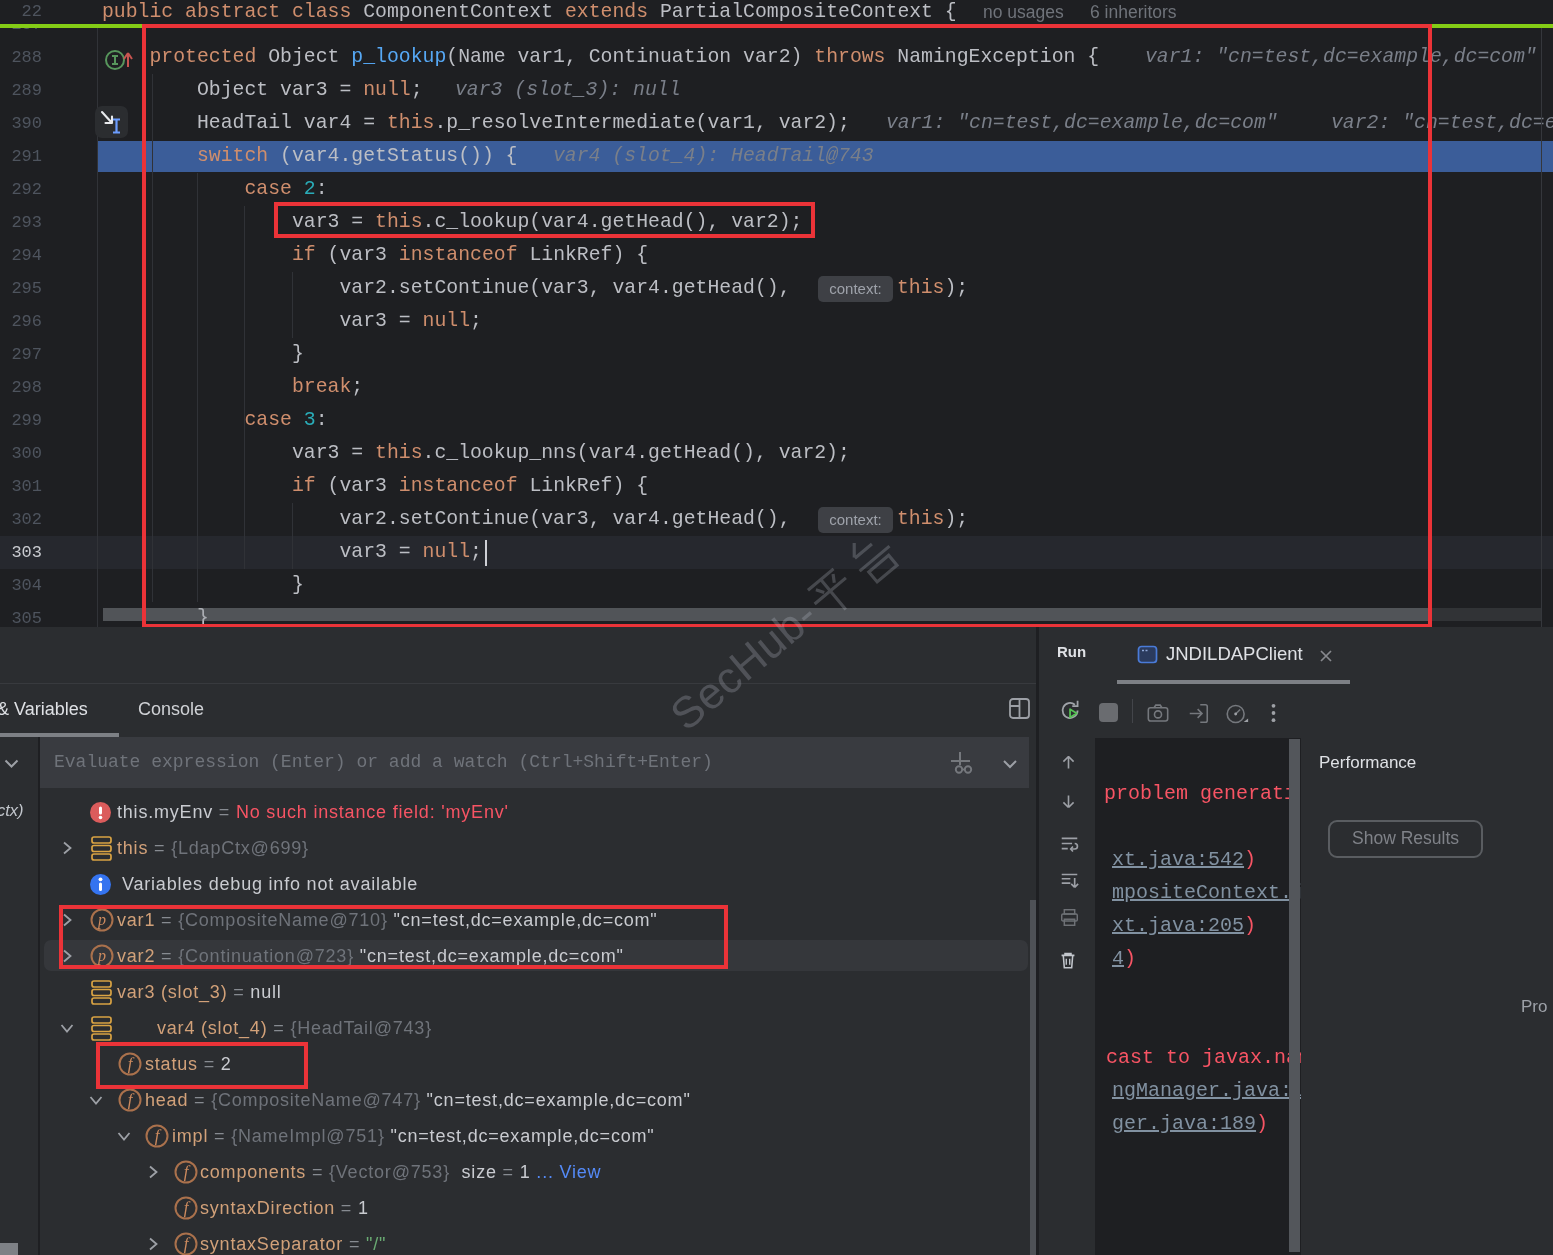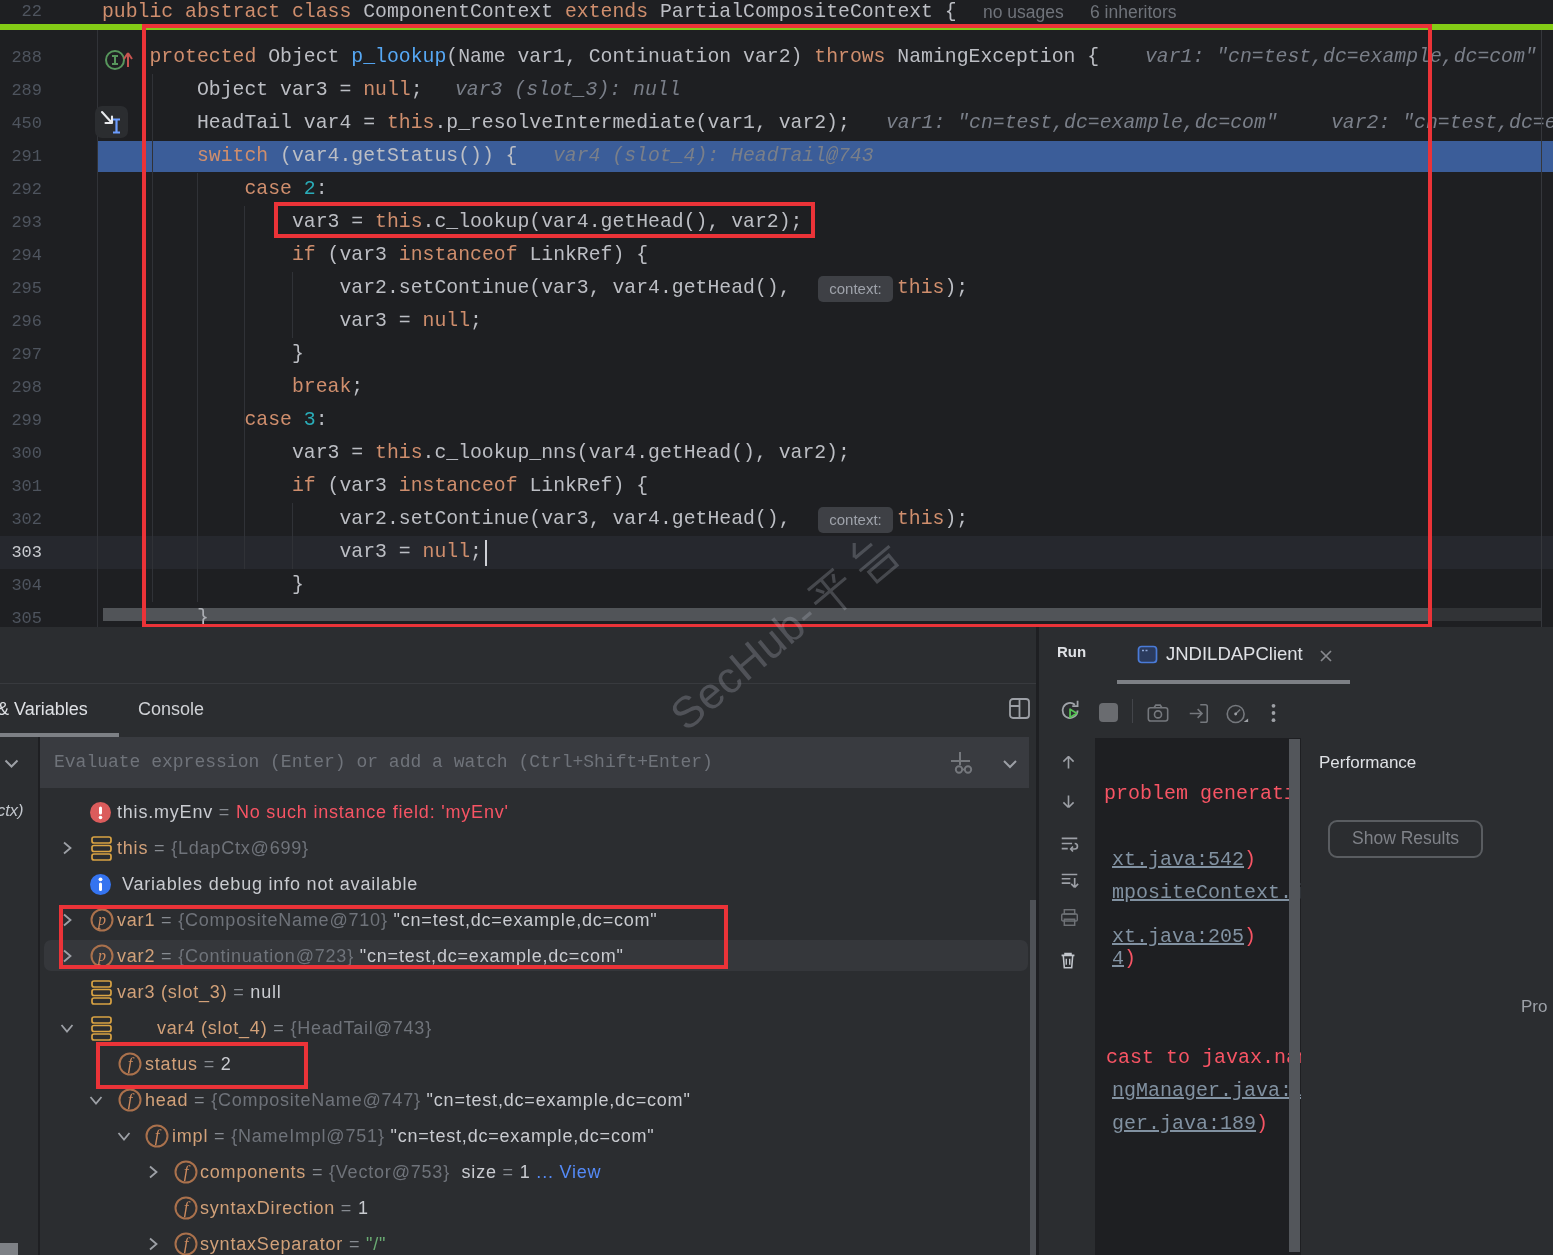--- a/index.html
+++ b/index.html
@@ -41,21 +41,21 @@
 
 <div class="guide" style="left:152px;top:74px;height:528px;"></div>
 <div class="guide" style="left:197px;top:173px;height:429px;"></div>
 <div class="guide" style="left:244px;top:206px;height:363px;"></div>
 <div class="guide" style="left:292px;top:272px;height:66px;"></div>
 <div class="guide" style="left:292px;top:503px;height:66px;"></div>
 <div id="gutter">
   <div class="lnum" style="top:8px;">287</div>
   <div class="lnum" style="top:41px;">288</div>
   <div class="lnum" style="top:74px;">289</div>
-  <div class="lnum" style="top:107px;">450</div>
+  <div class="lnum" style="top:107px;">390</div>
   <div class="lnum" style="top:140px;">291</div>
   <div class="lnum" style="top:173px;">292</div>
   <div class="lnum" style="top:206px;">293</div>
   <div class="lnum" style="top:239px;">294</div>
   <div class="lnum" style="top:272px;">295</div>
   <div class="lnum" style="top:305px;">296</div>
   <div class="lnum" style="top:338px;">297</div>
   <div class="lnum" style="top:371px;">298</div>
   <div class="lnum" style="top:404px;">299</div>
   <div class="lnum" style="top:437px;">300</div>
@@ -109,21 +109,21 @@
   <div class="hint" style="left:886px;top:107px;">var1: "cn=test,dc=example,dc=com"</div>
   <div class="hint" style="left:1331px;top:107px;">var2: "cn=test,dc=e</div>
   <div class="hint" style="left:553px;top:140px;">var4 (slot_4): HeadTail@743</div>
 </div>
 
 <div class="abs" style="left:103px;top:608px;width:1327px;height:13px;background:rgba(148,152,158,0.44);"></div>
 <div class="abs" style="left:1430px;top:608px;width:111px;height:13px;background:rgba(150,154,160,0.16);"></div>
 
 <div class="abs" style="left:1541px;top:25px;width:1px;height:602px;background:#35373C;"></div>
 
-<div class="abs" style="left:0;top:0;width:1553px;height:24px;background:#1E1F22;border-bottom:6px solid #84cc16;">
+<div class="abs" style="left:0;top:0;width:1553px;height:24px;background:#1E1F22;border-bottom:4px solid #84cc16;">
   <div class="abs mono" style="left:0;top:0;width:42px;text-align:right;height:24px;line-height:24px;font-size:17px;color:#4E545E;">22</div>
   <div class="abs mono" style="left:102px;top:0;height:24px;line-height:24px;font-size:19.8px;color:#BCBEC4;white-space:pre;"><span class="k">public abstract class</span> ComponentContext <span class="k">extends</span> PartialCompositeContext {</div>
   <div class="abs" style="left:983px;top:0;height:24px;line-height:24px;font-size:17.5px;color:#6F737A;">no usages</div>
     <div class="abs" style="left:1090px;top:0;height:24px;line-height:24px;font-size:17.5px;color:#6F737A;">6 inheritors</div>
 </div>
 
 <div class="redbox" style="left:142px;top:24px;width:1290px;height:604px;"></div>
 
 <div class="redbox" style="left:274px;top:202px;width:541px;height:36px;"></div>
 
@@ -318,21 +318,21 @@
   <svg class="abs" style="left:1269px;top:702px;" width="9" height="22" viewBox="0 0 10 24">
     <circle cx="5" cy="4" r="2.1" fill="#9EA1A6"></circle>
       <circle cx="5" cy="12" r="2.1" fill="#9EA1A6"></circle>
       <circle cx="5" cy="20" r="2.1" fill="#9EA1A6"></circle>
   </svg>
 
   <div class="abs" style="left:1095px;top:738px;width:206px;height:517px;background:#1E1F22;overflow:hidden;">
     <div class="cline cred" style="left:9px;top:39px;">problem generati</div>
     <div class="cline" style="left:17px;top:105px;"><span class="lnk">xt.java:542</span><span class="cred">)</span></div>
     <div class="cline lnk" style="left:17px;top:138px;">mpositeContext.j</div>
-    <div class="cline" style="left:17px;top:182px;"><span class="lnk">xt.java:205</span><span class="cred">)</span></div>
+    <div class="cline" style="left:17px;top:171px;"><span class="lnk">xt.java:205</span><span class="cred">)</span></div>
     <div class="cline" style="left:17px;top:204px;"><span class="lnk">4</span><span class="cred">)</span></div>
     <div class="cline cred" style="left:11px;top:303px;">cast to javax.nam</div>
     <div class="cline lnk" style="left:17px;top:336px;">ngManager.java:1</div>
     <div class="cline" style="left:17px;top:369px;"><span class="lnk">ger.java:189</span><span class="cred">)</span></div>
   </div>
   <div class="abs" style="left:1289px;top:739px;width:11px;height:513px;background:#53565B;"></div>
 
   <svg class="abs" style="left:1060px;top:754px;" width="17" height="17" viewBox="0 0 20 20">
     <path d="M10 17V4M10 3l-6 6M10 3l6 6" stroke="#9DA0A6" stroke-width="1.9" fill="none"></path>
   </svg>

